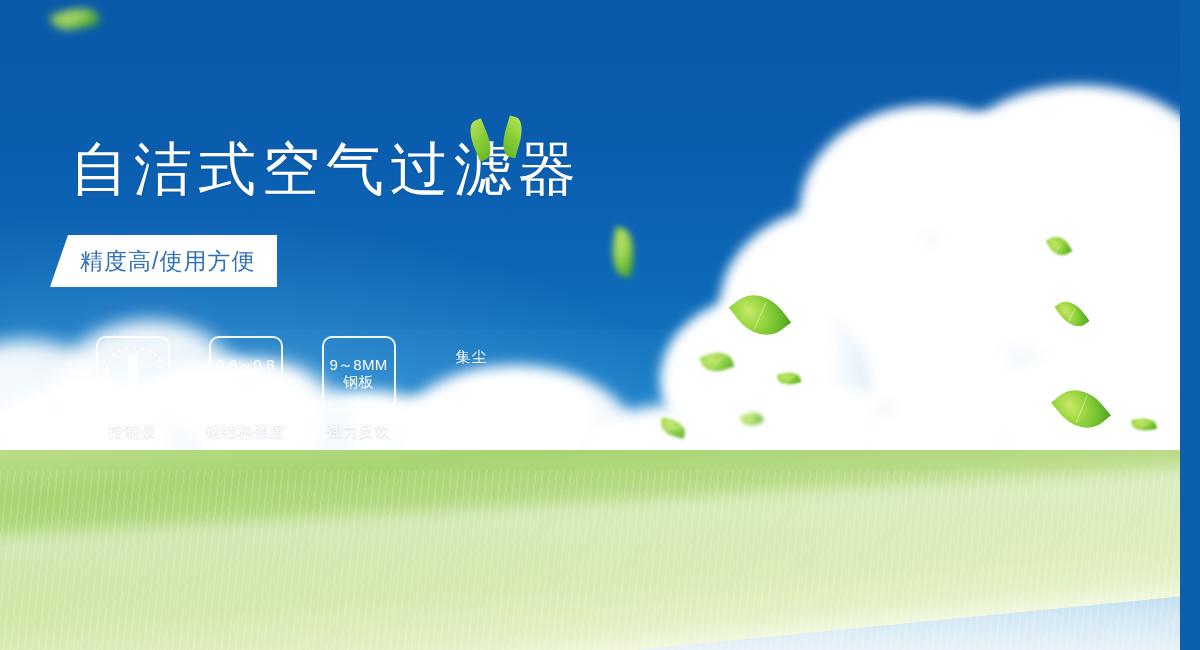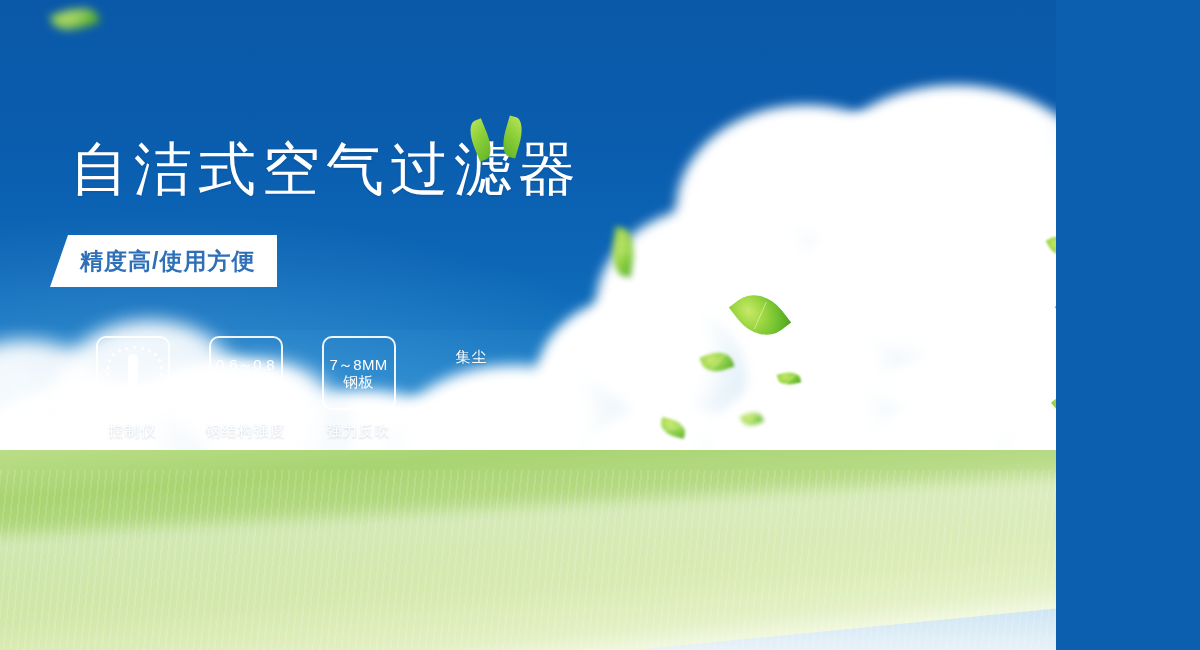--- a/index.html
+++ b/index.html
@@ -4,21 +4,21 @@
 <style>
   * { margin:0; padding:0; box-sizing:border-box; }
   html,body { width:1200px; height:650px; overflow:hidden; }
   body {
     font-family:"Liberation Sans","DejaVu Sans",sans-serif;
     background:#0b5fae;
   }
 
   .banner{
     position:relative;
-    width:1056px; height:650px;
+    width:1180px; height:650px;
     overflow:hidden;
     background:linear-gradient(180deg,
         #0a5bac 0%,
         #0a5cae 18%,
         #0c63b5 34%,
         #1170bd 48%,
         #1d80c8 60%,
         #3295d6 70%,
         #63b2e2 80%,
         #9fd0ec 88%,
@@ -123,21 +123,21 @@
     padding:0 26px 0 20px;
     font-size:23px; font-weight:700; letter-spacing:1px;
     clip-path:polygon(0 0, 100% 0, calc(100% - 18px) 100%, 0 100%);
     padding-right:34px;
   }
   .tag-right{
     background:#ffffff;
     color:#2e6fb8;
     display:flex; align-items:center;
     padding:0 22px 0 18px;
-    font-size:23px; font-weight:700; letter-spacing:1px;
+    font-size:23px; font-weight:400; letter-spacing:1px;
     margin-left:-18px;
     clip-path:polygon(18px 0, 100% 0, 100% 100%, 0 100%);
     padding-left:30px;
   }
 
   
   .features{
     position:absolute; left:76px; top:336px;
     display:flex; gap:0;
   }
@@ -315,21 +315,21 @@
           <span class="l2">MPA</span>
         </div>
       </div>
       <div class="flabel">钢结构强度</div>
     </div>
 
 
     <div class="feature">
       <div class="fbox">
         <div class="ftext">
-          <span>7～8MM</span>
+          <span>9～8MM</span>
           <span class="l2">钢板</span>
         </div>
       </div>
       <div class="flabel">强力反吹</div>
     </div>
 
     <div class="feature">
       <div class="flabel">集尘</div>
     </div>
 

